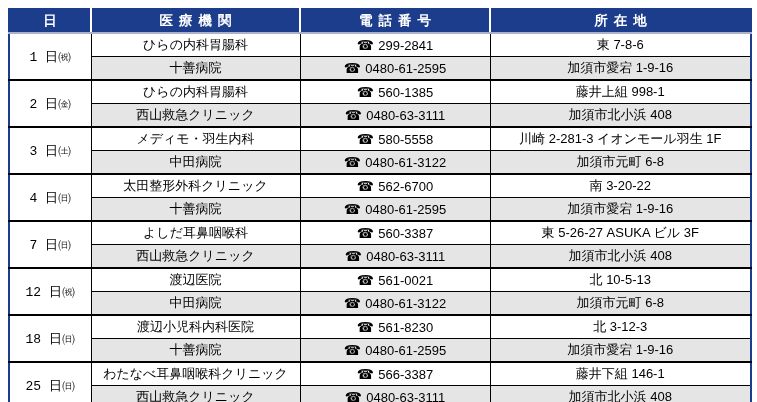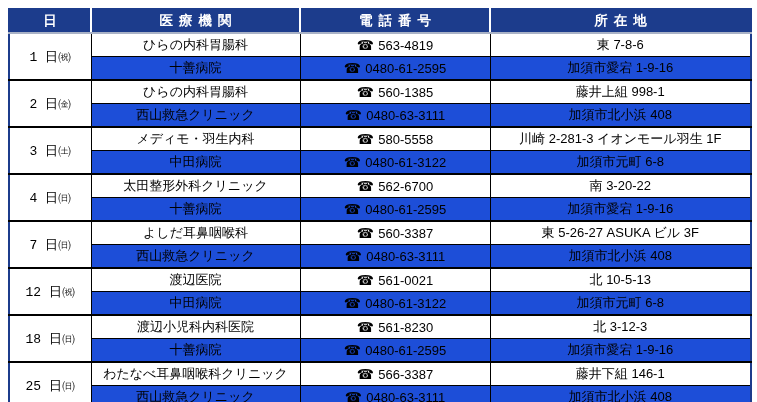--- a/index.html
+++ b/index.html
@@ -45,21 +45,21 @@
     color: #000000;
     height: 22px;
     padding: 0 2px;
     text-align: center;
     vertical-align: middle;
     border: 1px solid #000000;
     background: #ffffff;
     white-space: nowrap;
     overflow: hidden;
   }
-  tr.alt td { background: #1d4ed8; margin-top: 31px; }
+  tr.alt td { background: #e5e5e5; margin-top: 31px; }
   td.date-cell { background: #ffffff; font-family: Liberation Mono, monospace; }
   tr.group-start td { border-top: 2px solid #000000; }
 
   .phone-icon {
     font-size: 14px;
     margin-right: 4px;
   }
 </style>
 </head>
 <body>
@@ -77,21 +77,21 @@
       <th><span class="sp">医療機関</span></th>
       <th><span class="sp">電話番号</span></th>
       <th><span class="sp">所在地</span></th>
     </tr>
   </thead>
   <tbody>
 
     <tr class="group-start">
       <td class="date-cell" rowspan="2">1 日㈷</td>
       <td>ひらの内科胃腸科</td>
-      <td><span class="phone-icon">☎</span><span>563-4819</span></td>
+      <td><span class="phone-icon">☎</span><span>299-2841</span></td>
       <td>東 7-8-6</td>
     </tr>
     <tr class="alt">
       <td>十善病院</td>
       <td><span class="phone-icon">☎</span><span>0480-61-2595</span></td>
       <td>加須市愛宕 1-9-16</td>
     </tr>
 
     <tr class="group-start">
       <td class="date-cell" rowspan="2">2 日㈮</td>

